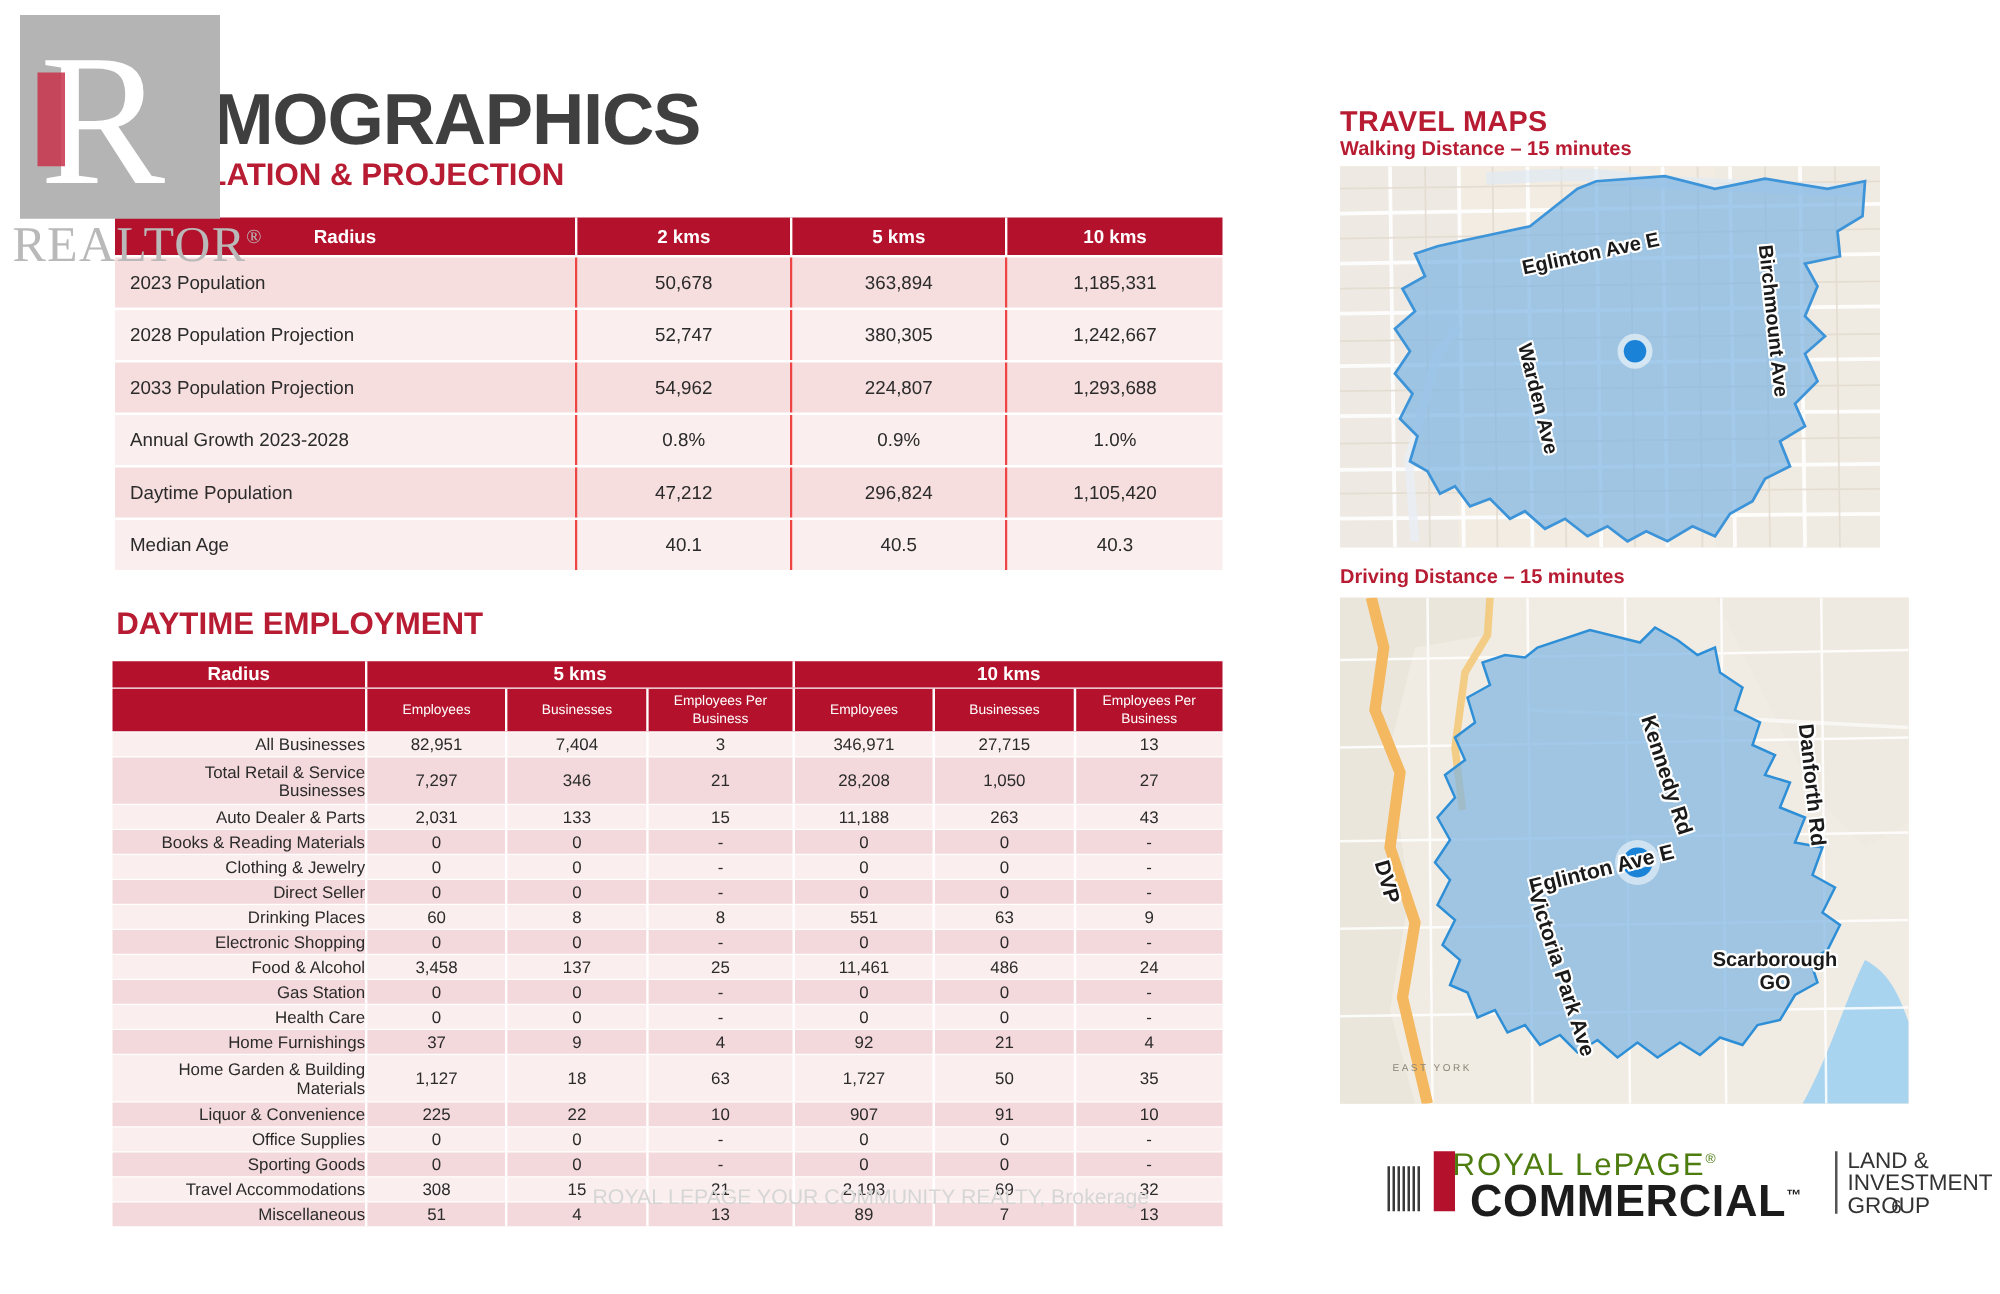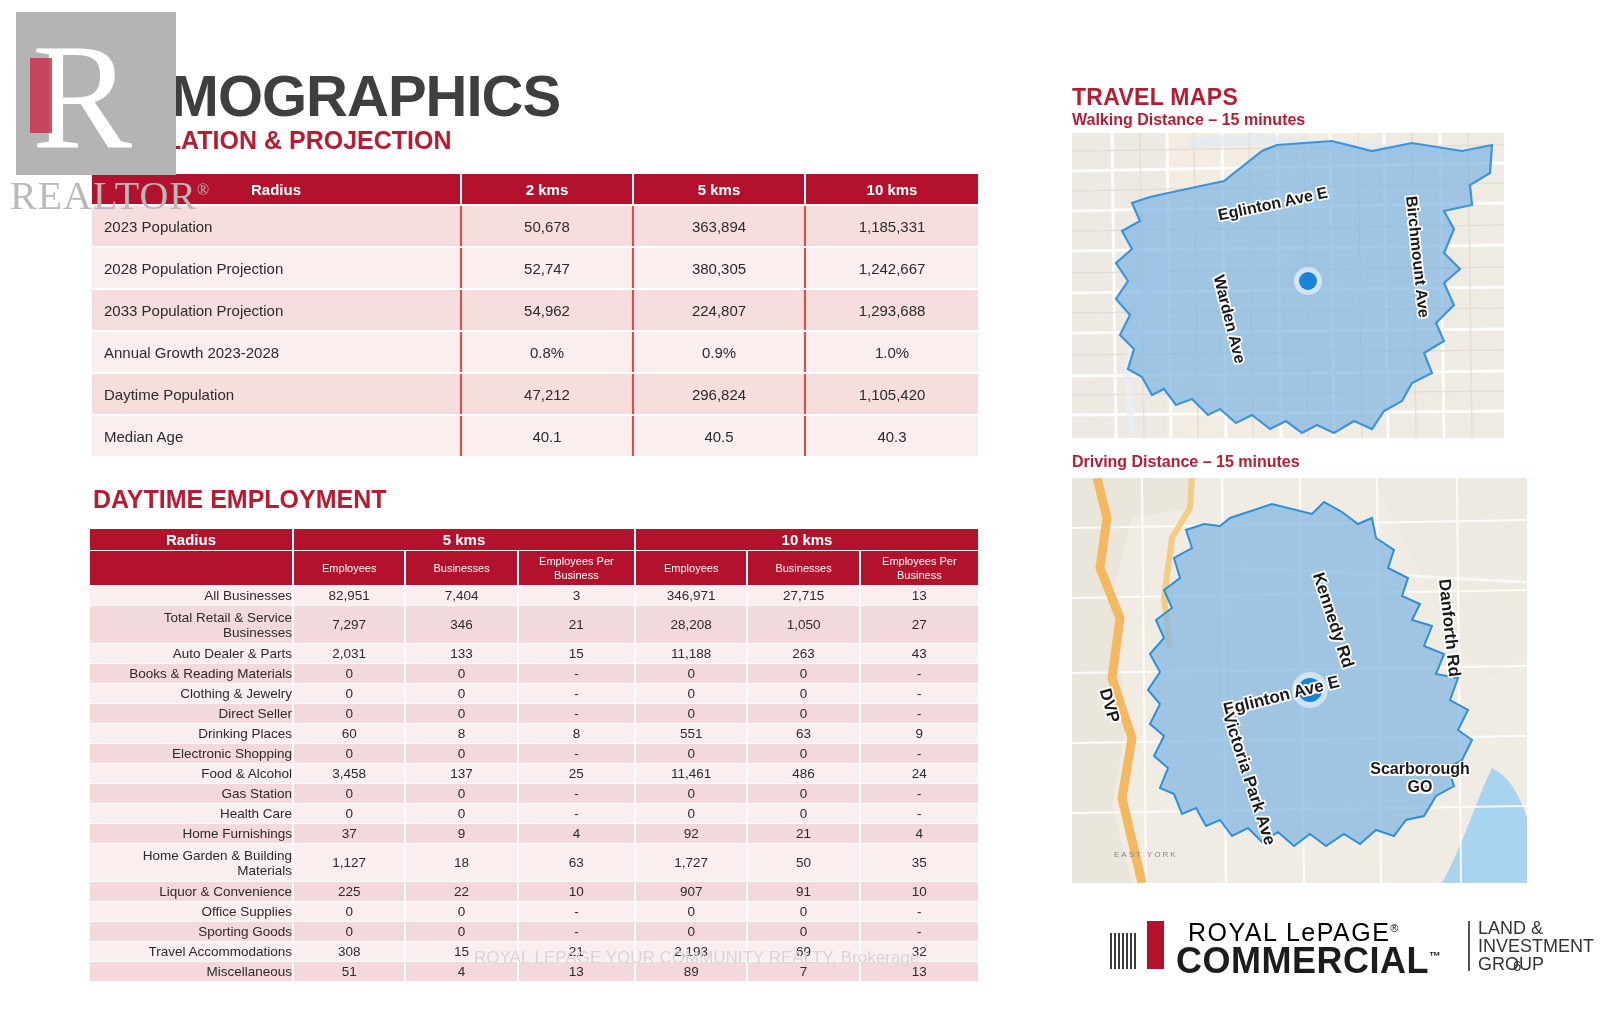--- a/index.html
+++ b/index.html
@@ -133,22 +133,22 @@
   
   .logo { position: absolute; left: 1110px; top: 915px; width: 400px; height: 62px; }
   .logo-bars { position: absolute; left: 0; top: 18px; width: 30px; height: 36px; }
   .logo-bars span {
     display: inline-block; width: 2px; height: 100%; background: #3a3a3a; margin-right: 2px;
   }
   .logo-redbar {
     position: absolute; left: 37px; top: 6px; width: 17px; height: 48px; background: #b4122c;
   }
   .logo-royal {
-    position: absolute; left: 78px; top: 3px;
-    font-size: 25px; letter-spacing: 1.5px; color: #000000; font-weight: 400;
+    position: absolute; left: 52px; top: 3px;
+    font-size: 25px; letter-spacing: 1.5px; color: #4d7c0f; font-weight: 400;
   }
   .logo-royal sup { font-size: 11px; }
   .logo-commercial {
     position: absolute; left: 66px; top: 25px;
     font-size: 36px; font-weight: bold; letter-spacing: .5px; color: #1c1c1c;
   }
   .logo-tm { font-size: 12px; vertical-align: super; font-weight: bold; }
   .logo-div {
     position: absolute; left: 358px; top: 6px; width: 2px; height: 50px; background: #555;
   }

